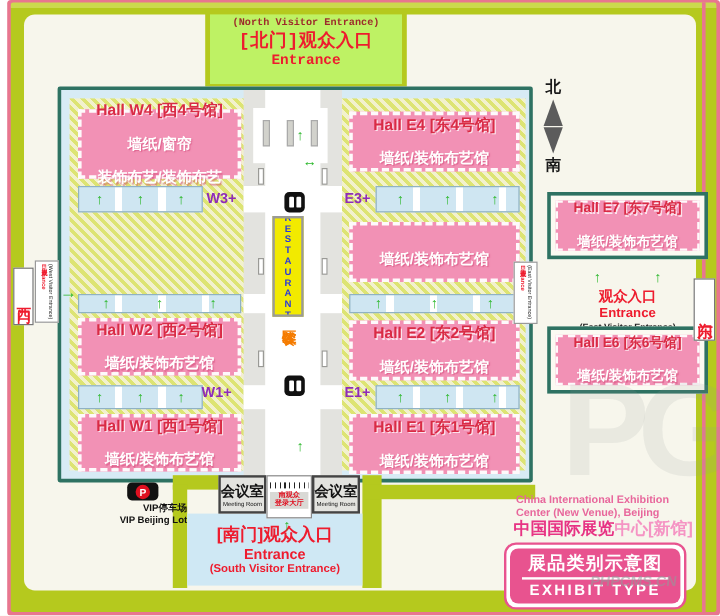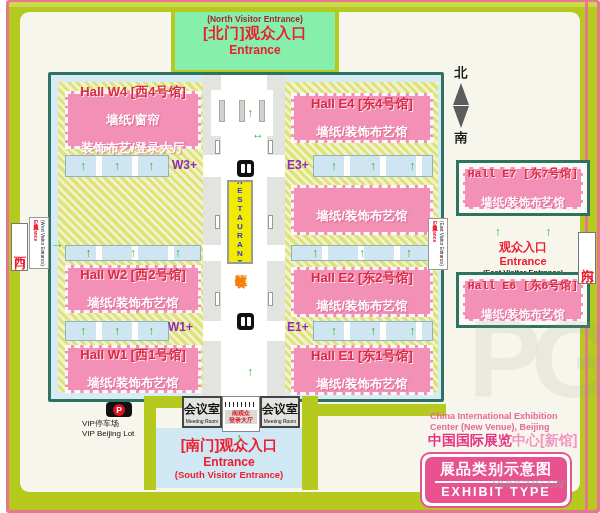--- a/index.html
+++ b/index.html
@@ -6,21 +6,21 @@
   html,body { width:600px; height:513px; }
   body { font-family: "Liberation Sans", "DejaVu Sans", sans-serif; background:#ffffff; position:relative; overflow:hidden; }
   .abs { position:absolute; }
   
   .frame-pink { left:6px; top:0; right:0; bottom:0; background:#e8768f; border-radius:3px; }
   .frame-green { left:9px; top:2px; right:3px; bottom:3px; background:linear-gradient(180deg,#cbd94e 0,#cbd94e 5px,#b5c91e 5px); border-radius:2px; }
   .frame-pinkline { left:585px; top:2px; width:3px; bottom:3px; background:#e8768f; }
   .canvas { left:20px; top:12px; width:560px; height:480px; background:#f7f6ec; border-radius:9px; }
   
   .n-green { left:171px; top:8px; width:168px; height:64px; background:#b5c91e; }
-  .n-blue { left:175px; top:12px; width:160px; height:58px; background:#86efac; text-align:center; padding-top:2px; }
+  .n-blue { left:175px; top:12px; width:160px; height:58px; background:#bef264; text-align:center; padding-top:2px;font-family:Liberation Mono, monospace; }
   .n-sub { font-size:8.5px; font-weight:bold; color:#9c2b2b; }
   .n-title { font-size:15px; font-weight:bold; color:#ee1c2e; letter-spacing:.5px; }
   .n-ent { font-size:12px; font-weight:bold; color:#ee1c2e; }
   .gate-txt { left:198px; top:71px; width:92px; text-align:center; font-size:7.5px; font-weight:bold; color:#222; line-height:1.25; z-index:5; }
   
   .compass { left:444px; top:64px; width:34px; text-align:center; color:#1a1a1a; font-weight:bold; font-size:13px; }
   .tri { width:0; height:0; margin:1px auto; }
   .tri-up { border-left:8px solid transparent; border-right:8px solid transparent; border-bottom:22px solid #5c5c5c; }
   .tri-down { border-left:8px solid transparent; border-right:8px solid transparent; border-top:22px solid #5c5c5c; }
   
@@ -31,21 +31,21 @@
   .corridor { left:203px; top:75px; width:82px; height:324px; background:#e3e3df; }
   .road-v { left:221px; top:75px; width:46px; height:324px; background:#ffffff; }
   .branch { background:#ffffff; }
   .lobby { left:211px; top:90px; width:62px; height:46px; background:#ffffff; }
   .pillar { width:6px; height:22px; background:#d2d2cc; border:1px solid #aaa; }
   .doorchip { width:5px; height:14px; background:#ffffff; border:1px solid #9a9a96; }
   
   .hall { background:#f291b5; border:3px dashed rgba(255,255,255,.95); display:flex; flex-direction:column; align-items:center; justify-content:center; line-height:1.22; text-align:center; }
   .hall-title { font-size:13px; font-weight:bold; color:#d92b45; text-shadow:1px 1px 0 rgba(255,255,255,.75); white-space:nowrap; }
   .hall-sub { font-size:12.5px; font-weight:bold; color:#ffffff; text-shadow:1px 1px 1px rgba(205,60,110,.55); white-space:nowrap;margin-top:13px; }
-  .hall-sm .hall-title { font-size:11.5px;font-family:Liberation Mono, monospace; }
+  .hall-sm .hall-title { font-size:11.5px; }
   .hall-sm .hall-sub { font-size:11.5px; }
   
   .strip { background:#cfe6f2; border:1px solid #8fb2c4; display:flex; align-items:center; justify-content:space-around;
            background-image:repeating-linear-gradient(90deg,transparent 0 30px,#ffffff 30px 36px); }
   .arrow { color:#2db82d; font-weight:bold; font-size:12px; line-height:1; }
   .zlabel { font-size:12px; font-weight:bold; color:#8e2bb8; }
   
   .restaurant { left:227px; top:180px; width:26px; height:84px; background:#f2ea00; border:2px solid #9a9a98;
                 writing-mode:vertical-rl; text-orientation:upright; font-size:8px; font-weight:bold; color:#2b3bd6;
                 display:flex; align-items:center; justify-content:center; overflow:hidden; }
@@ -75,21 +75,21 @@
   .slobby { background:#ffffff; border:1px solid #888; z-index:6; }
   .hashrow { background:repeating-linear-gradient(90deg,#222 0 1px,transparent 1px 4px); }
   .slobby-chip { background:#d9d9d5; text-align:center; font-size:6px; font-weight:bold; color:#e01020; line-height:1.15; }
   .s-blue { left:156px; top:428px; width:146px; height:60px; background:#cfe8f4; text-align:center; padding-top:8px; z-index:5; }
   .s-title { font-size:14.5px; font-weight:bold; color:#ee1c2e; }
   .s-en { font-size:12px; font-weight:bold; color:#ee1c2e; }
   .s-sub { font-size:9.5px; font-weight:bold; color:#ee1c2e; }
   
   .vip-badge { left:106px; top:402px; width:26px; height:15px; background:#111; border-radius:4px; display:flex; align-items:center; justify-content:center; }
   .vip-p { width:12px; height:12px; background:#e01020; border-radius:50%; color:#fff; font-size:8.5px; font-weight:bold; display:flex; align-items:center; justify-content:center; }
-  .vip-txt { left:82px; top:419px; width:74px; text-align:left; font-size:8px; font-weight:normal; color:#111; line-height:1.3; }
+  .vip-txt { left:82px; top:419px; width:74px; text-align:right; font-size:8px; font-weight:bold; color:#111; line-height:1.3; }
   
   .venue-en { left:430px; top:411px; width:152px; font-size:9px; font-weight:bold; color:#e8679c; line-height:1.2; }
   .venue-cn { left:428px; top:432px; width:160px; font-size:14px; font-weight:bold; }
   .venue-cn .dark { color:#e73384; } .venue-cn .light { color:#f594c4; }
   .legend { left:420px; top:452px; width:152px; height:56px; background:#ffffff; border:2px solid #e8538f; border-radius:10px; padding:3px; z-index:20; }
   .legend-in { width:100%; height:100%; background:#e8538f; border-radius:7px; text-align:center; color:#fff; padding-top:3px; }
   .legend-cn { font-size:15px; font-weight:bold; letter-spacing:1px; }
   .legend-div { height:2px; background:#fff; margin:2px 10px; }
   .legend-en { font-size:12.5px; font-weight:bold; letter-spacing:2px; }
   
@@ -149,21 +149,21 @@
   <div class="abs dining">餐饮区</div>
   <div class="abs lift" style="left:237px;top:313px">
       <i></i>
       <i></i>
     </div>
   <span class="abs arrow" style="left:247px;top:366px">↑</span>
 
   <div class="abs hall" style="left:65px;top:91px;width:136px;height:58px">
     <div class="hall-title">Hall W4 [西4号馆]</div>
     <div class="hall-sub">墙纸/窗帘</div>
-    <div class="hall-sub">装饰布艺/登录大厅</div>
+    <div class="hall-sub">装饰布艺/装饰布艺</div>
   </div>
   <div class="abs hall" style="left:65px;top:265px;width:136px;height:48px">
     <div class="hall-title">Hall W2 [西2号馆]</div>
     <div class="hall-sub">墙纸/装饰布艺馆</div>
   </div>
   <div class="abs hall" style="left:65px;top:345px;width:136px;height:48px">
     <div class="hall-title">Hall W1 [西1号馆]</div>
     <div class="hall-sub">墙纸/装饰布艺馆</div>
   </div>
 

